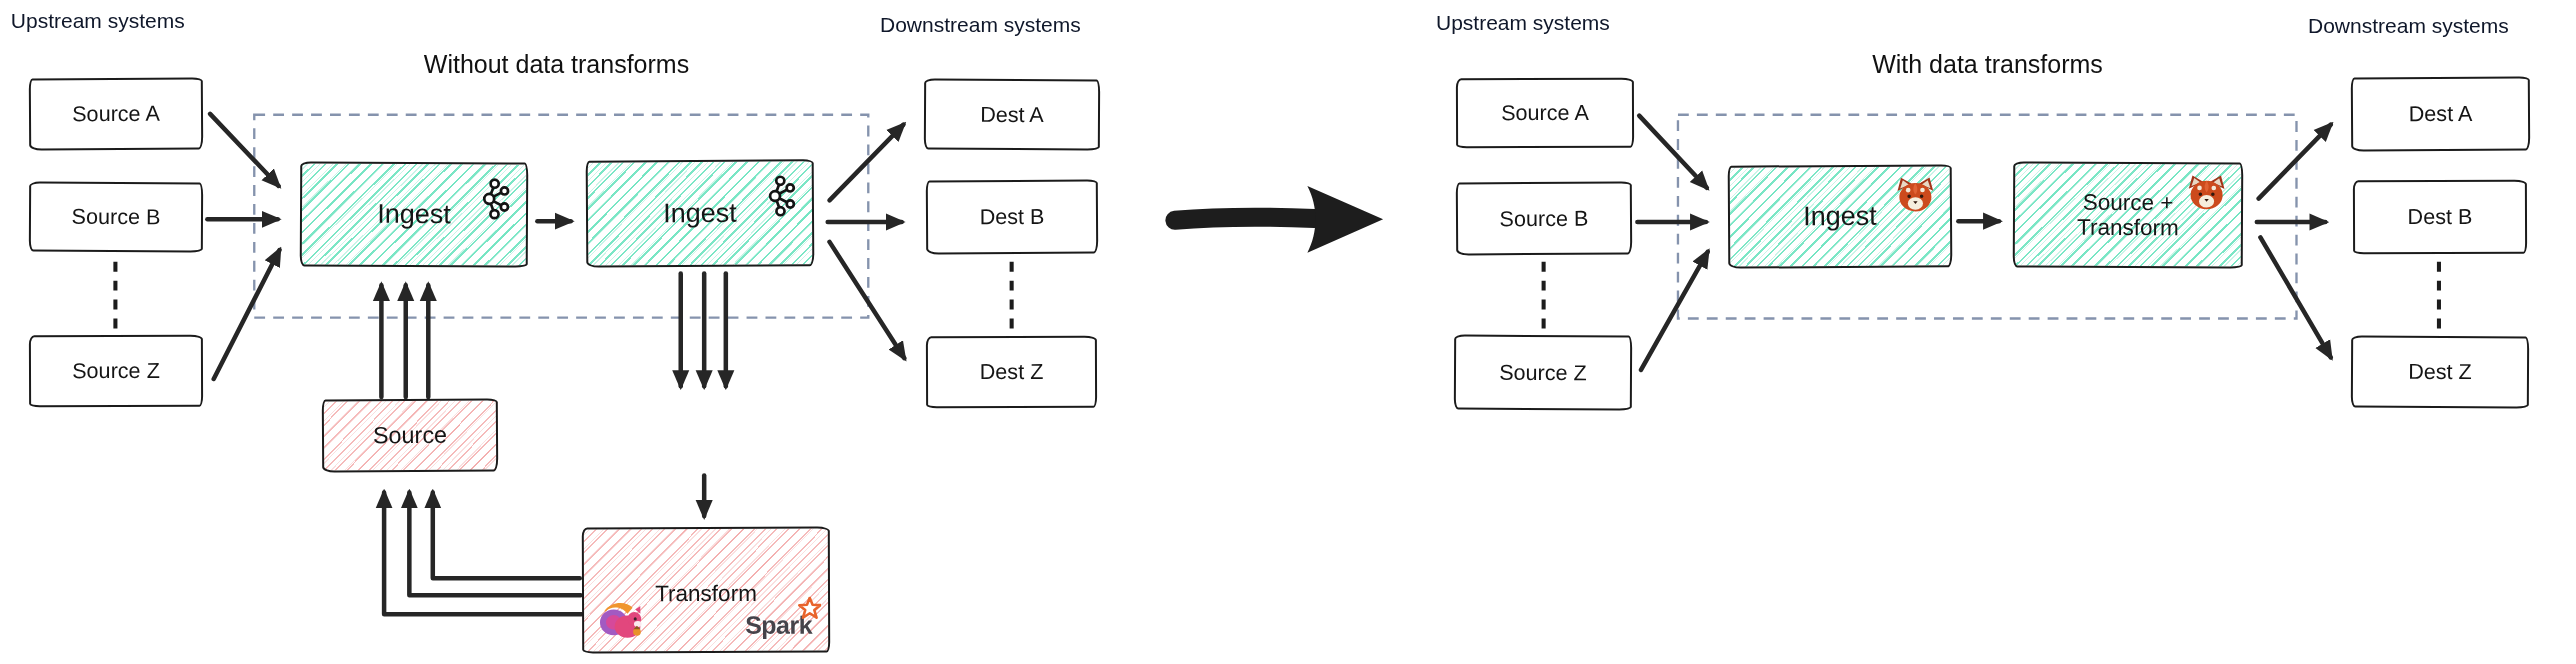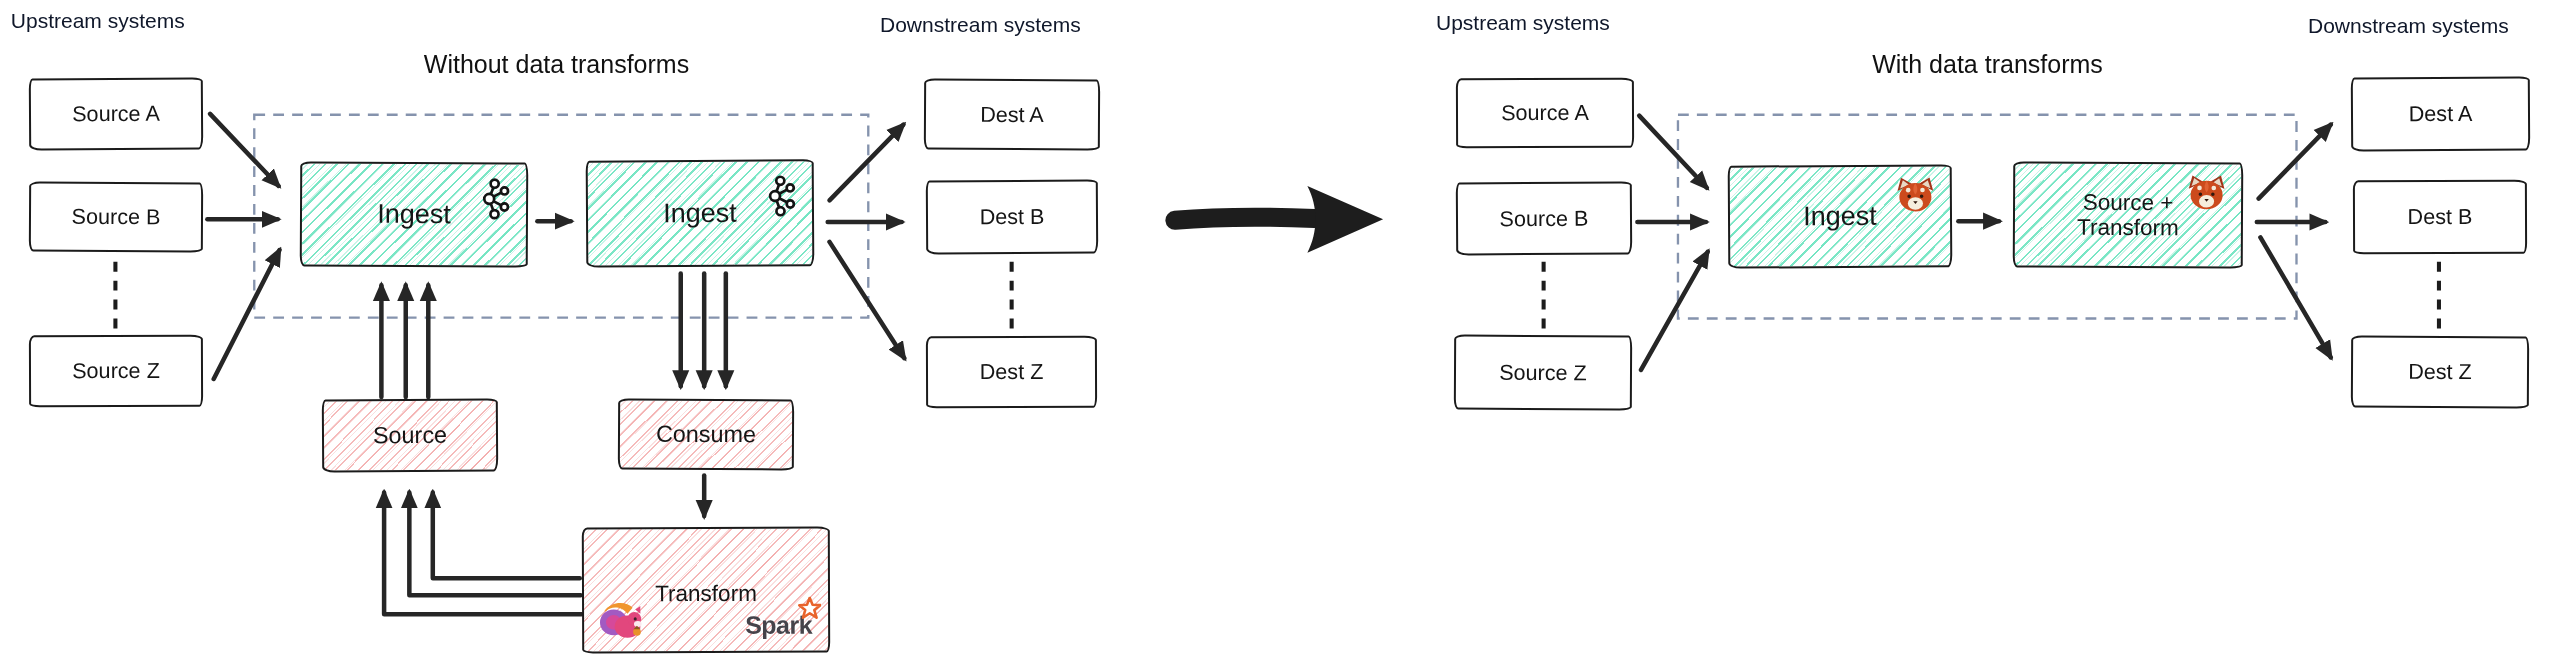--- a/index.html
+++ b/index.html
@@ -149,23 +149,20 @@
   </div>
   <div class="box box-white sk1" style="left:926px;top:180px;width:172px;height:74px;">
     <span>Dest B</span>
   </div>
   <div class="box box-white sk3" style="left:926px;top:336px;width:171px;height:72px;">
     <span>Dest Z</span>
   </div>
 
   <div class="box hatch-pink mid-label sk1" style="left:322px;top:399px;width:176px;height:73px;">
     <span>Source</span>
-  </div>
-  <div class="box hatch-pink mid-label sk2" style="left:618px;top:399px;width:176px;height:71px;">
-    <span>Consume</span>
   </div>
 
   <div class="box hatch-pink sk3" style="left:582px;top:527px;width:248px;height:126px;">
     <div class="transform-text" style="top:52px;">Transform</div>
     <span class="flink-icon">
       <svg width="47" height="43" viewBox="0 0 54 50">
         <ellipse cx="19" cy="28" rx="16" ry="15" fill="#a25ac2"></ellipse>
         <ellipse cx="19" cy="28" rx="9" ry="8.5" fill="#d6499a"></ellipse>
         <path d="M8 15 C16 3 34 3 41 11 L35 18 C28 9 16 9 10 15 Z" fill="#f0952f"></path>
         <ellipse cx="35" cy="33" rx="15" ry="13" fill="#e2477d"></ellipse>

